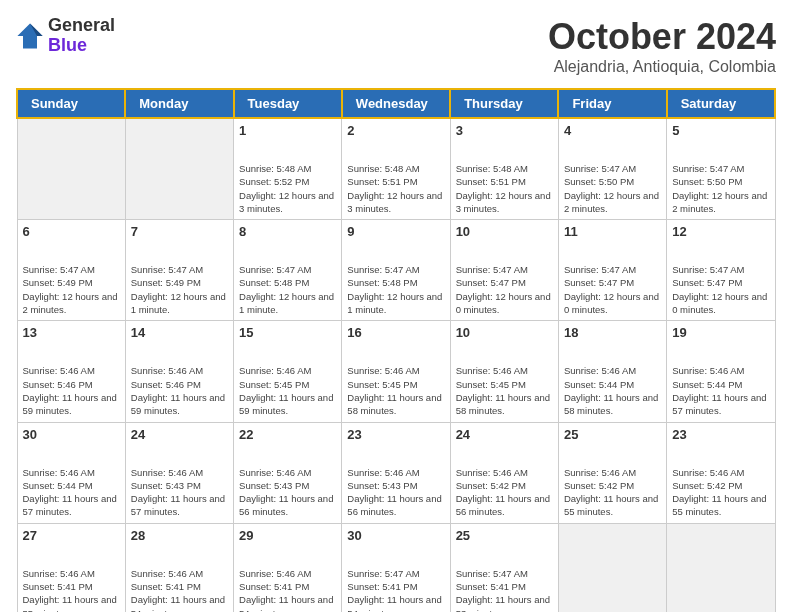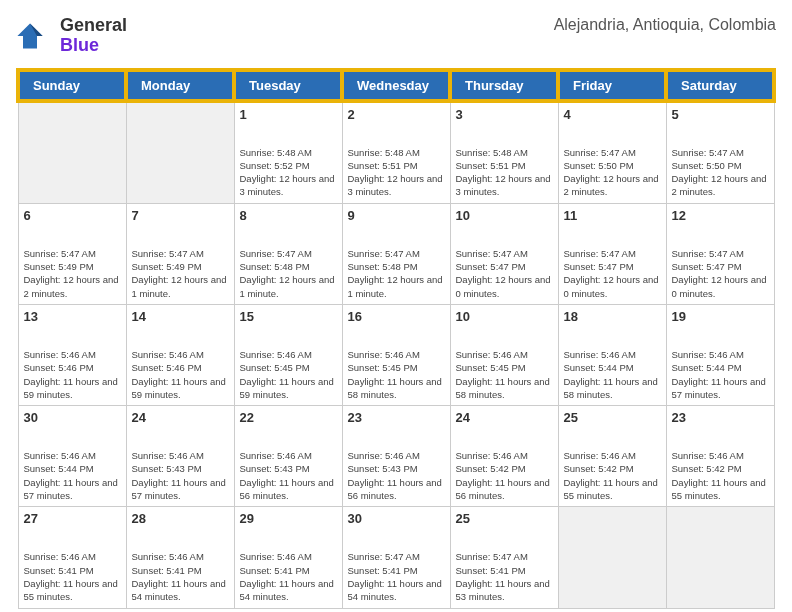--- a/index.html
+++ b/index.html
@@ -12,21 +12,21 @@
     }
     .header-area {
       display: flex;
       justify-content: space-between;
       align-items: flex-start;
       margin-bottom: 12px;
     }
     .logo {
       display: flex;
       align-items: center;
-      gap: 16px;
+      gap: 4px;
     }
     .logo-text {
       display: flex;
       flex-direction: column;
       line-height: 1.1;
     }
     .logo-general {
       font-size: 18px;
       font-weight: bold;
       color: #333;
@@ -56,21 +56,21 @@
       width: 100%;
       border-collapse: collapse;
     }
     .calendar th {
       background: #2a6db5;
       color: #fff;
       font-size: 13px;
       font-weight: bold;
       padding: 6px 13px;
       text-align: left;
-      border: 4px solid #eab308;
+      border: 2px solid #eab308;
     }
     .calendar td {
       border: 1px solid #ccc;
       vertical-align: top;
       padding: 4px 5px;
       font-size: 10px;
       color: #333;
       width: 108px;
       min-height: 80px;
       background: #fff;
@@ -100,20 +100,21 @@
     <svg class="logo-icon" viewBox="0 0 40 40">
       <polygon points="20,2 38,20 30,20 30,38 10,38 10,20 2,20" fill="#2a6db5"></polygon>
       <polygon points="20,2 38,20 30,20" fill="#1a4a80"></polygon>
     </svg>
     <div class="logo-text">
       <span class="logo-general">General</span>
       <span class="logo-blue">Blue</span>
     </div>
   </div>
   <div class="title-area">
+    <div class="month-title">October 2024</div>
     <div class="location-title">Alejandria, Antioquia, Colombia</div>
   </div>
 </div>
 
 <table class="calendar">
   <thead>
     <tr>
     <th>Sunday</th>
         <th>Monday</th>
         <th>Tuesday</th>

